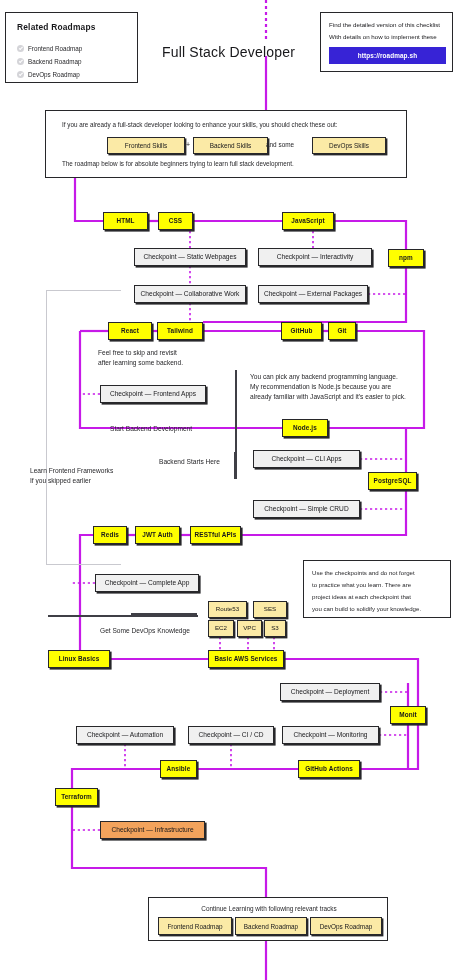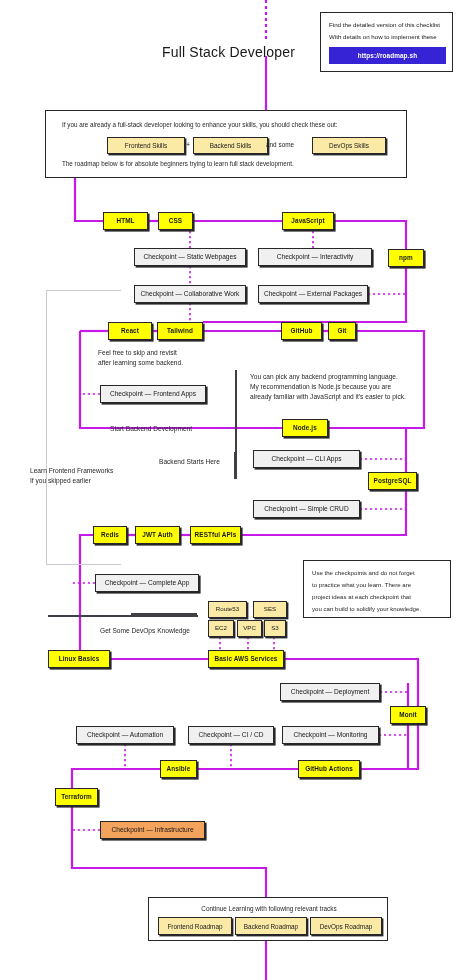--- a/index.html
+++ b/index.html
@@ -182,20 +182,35 @@
   <div class="greyline" style="left:46px;top:564px;width:75px;height:1.4px;"></div>
 
   <div class="blackline" style="left:235px;top:370px;width:1.6px;height:100px;"></div>
   <div class="blackline" style="left:234px;top:452px;width:3.4px;height:27px;"></div>
 
   <div class="blackline" style="left:48px;top:615px;width:150px;height:1.6px;"></div>
   <div class="blackline" style="left:131px;top:613px;width:66px;height:3.4px;"></div>
 
   <div id="page-title">Full Stack Developer</div>
 
+  <div class="panel" id="related-box">
+    <div class="rb-title">Related Roadmaps</div>
+    <div class="rb-item" style="top:32px;">
+      <span class="rb-check"></span>
+      <span>Frontend Roadmap</span>
+    </div>
+    <div class="rb-item" style="top:45px;">
+      <span class="rb-check"></span>
+      <span>Backend Roadmap</span>
+    </div>
+    <div class="rb-item" style="top:58px;">
+      <span class="rb-check"></span>
+      <span>DevOps Roadmap</span>
+    </div>
+  </div>
 
   <div class="panel" id="detail-box">
     <div class="db-line" style="top:8px;">Find the detailed version of this checklist</div>
     <div class="db-line" style="top:20px;">With details on how to implement these</div>
     <a id="cta-button" href="#" style="text-decoration:none;">https://roadmap.sh</a>
   </div>
 
   <div class="panel" id="intro-panel">
     <div id="intro-line1">If you are already a full-stack developer looking to enhance your skills, you should check these out:</div>
     <div class="pill intro-pill" style="left:61px;top:26px;width:76px;">Frontend Skills</div>

